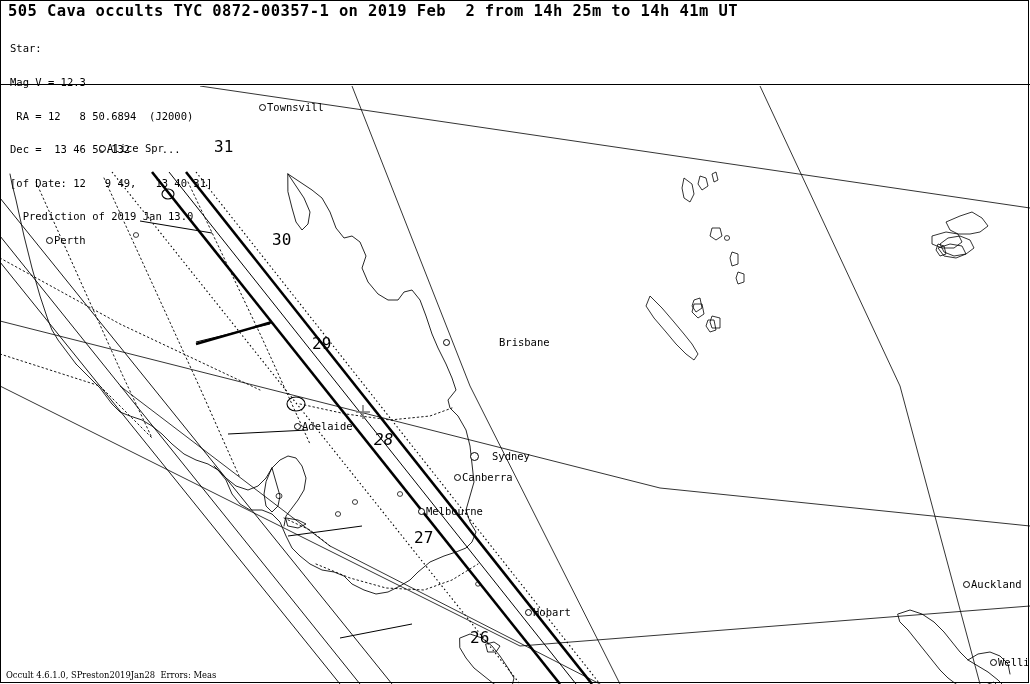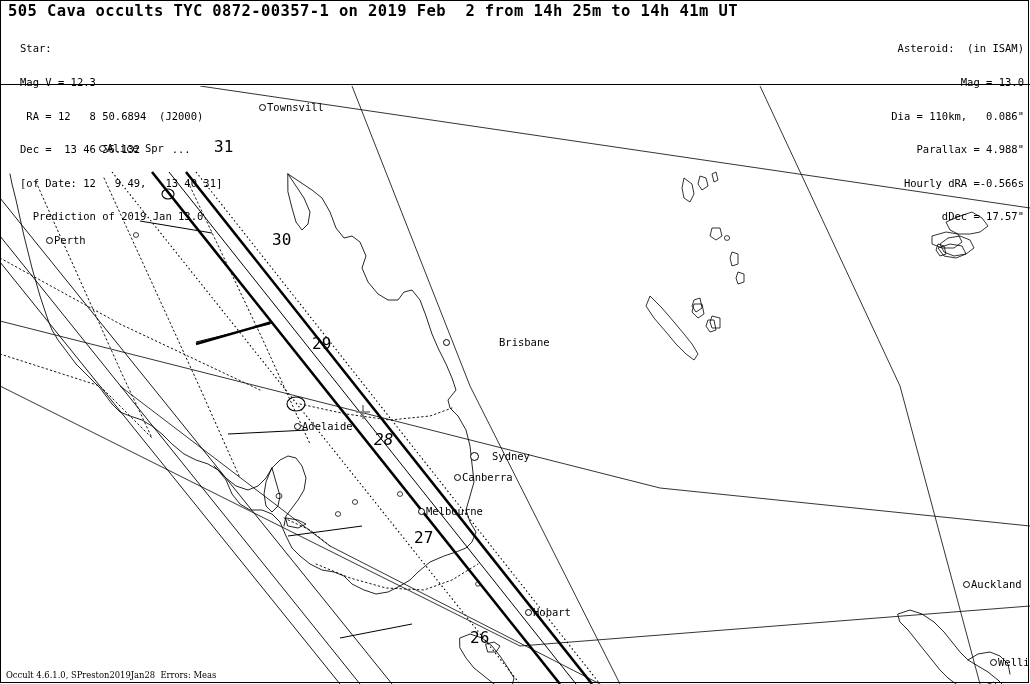--- a/index.html
+++ b/index.html
@@ -5,21 +5,21 @@
   html,body{margin:0;padding:0;background:#ffffff;}
   body{width:1030px;height:684px;overflow:hidden;
        font-family:"DejaVu Sans Mono","Liberation Mono",monospace;color:#000;}
   #page{position:relative;width:1030px;height:544px;background:#fff;}
 
   
   #header{position:absolute;left:0;top:0;width:1030px;height:86px;}
   #title{position:absolute;left:8px;top:2px;font-size:15.5px;font-weight:bold;
          letter-spacing:0.4px;white-space:pre;}
   .hdrcol{position:absolute;font-size:10.5px;line-height:11.2px;white-space:pre;}
-  #col-star{left:20px;top:21px;text-align:left;}
+  #col-star{left:10px;top:21px;text-align:left;}
   #col-circ{left:416px;top:21px;text-align:right;width:190px;}
   #col-ast{left:820px;top:21px;text-align:right;width:204px;}
   .hdrline{display:block;white-space:pre;}
   #hdr-rule{position:absolute;left:0;top:84px;width:1030px;height:0;
             border-top:1.6px solid #000;}
 
   
   #map{position:absolute;left:0;top:86px;width:1030px;height:598px;overflow:hidden;}
   #map svg{display:block;}
 
@@ -51,28 +51,20 @@
     <div class="hdrcol" id="col-star">
       <span class="hdrline">Star:</span>
       <span class="hdrline">Mag V = 12.3</span>
       <span class="hdrline"> RA = 12   8 50.6894  (J2000)</span>
       <span class="hdrline">Dec =  13 46 56.132     ...</span>
       <span class="hdrline">[of Date: 12   9 49,   13 40 31]</span>
       <span class="hdrline">  Prediction of 2019 Jan 13.0</span>
     </div>
 
 
-    <div class="hdrcol" id="col-ast">
-      <span class="hdrline">Asteroid:  (in ISAM)</span>
-      <span class="hdrline">Mag = 13.0</span>
-      <span class="hdrline">Dia = 110km,   0.086"</span>
-      <span class="hdrline">Parallax = 4.988"</span>
-      <span class="hdrline">Hourly dRA =-0.566s</span>
-      <span class="hdrline">dDec = 17.57"</span>
-    </div>
 
     <div id="hdr-rule"></div>
   </div>
 
   <div id="map">
     <svg width="1030" height="598" viewBox="0 0 1030 598" xmlns="http://www.w3.org/2000/svg">
 
       <g fill="none" stroke="#000" stroke-width="0.8">
         <path d="M 200 0 L 1030 122"></path>
         <path d="M 0 235 L 660 402 L 1030 440"></path>

